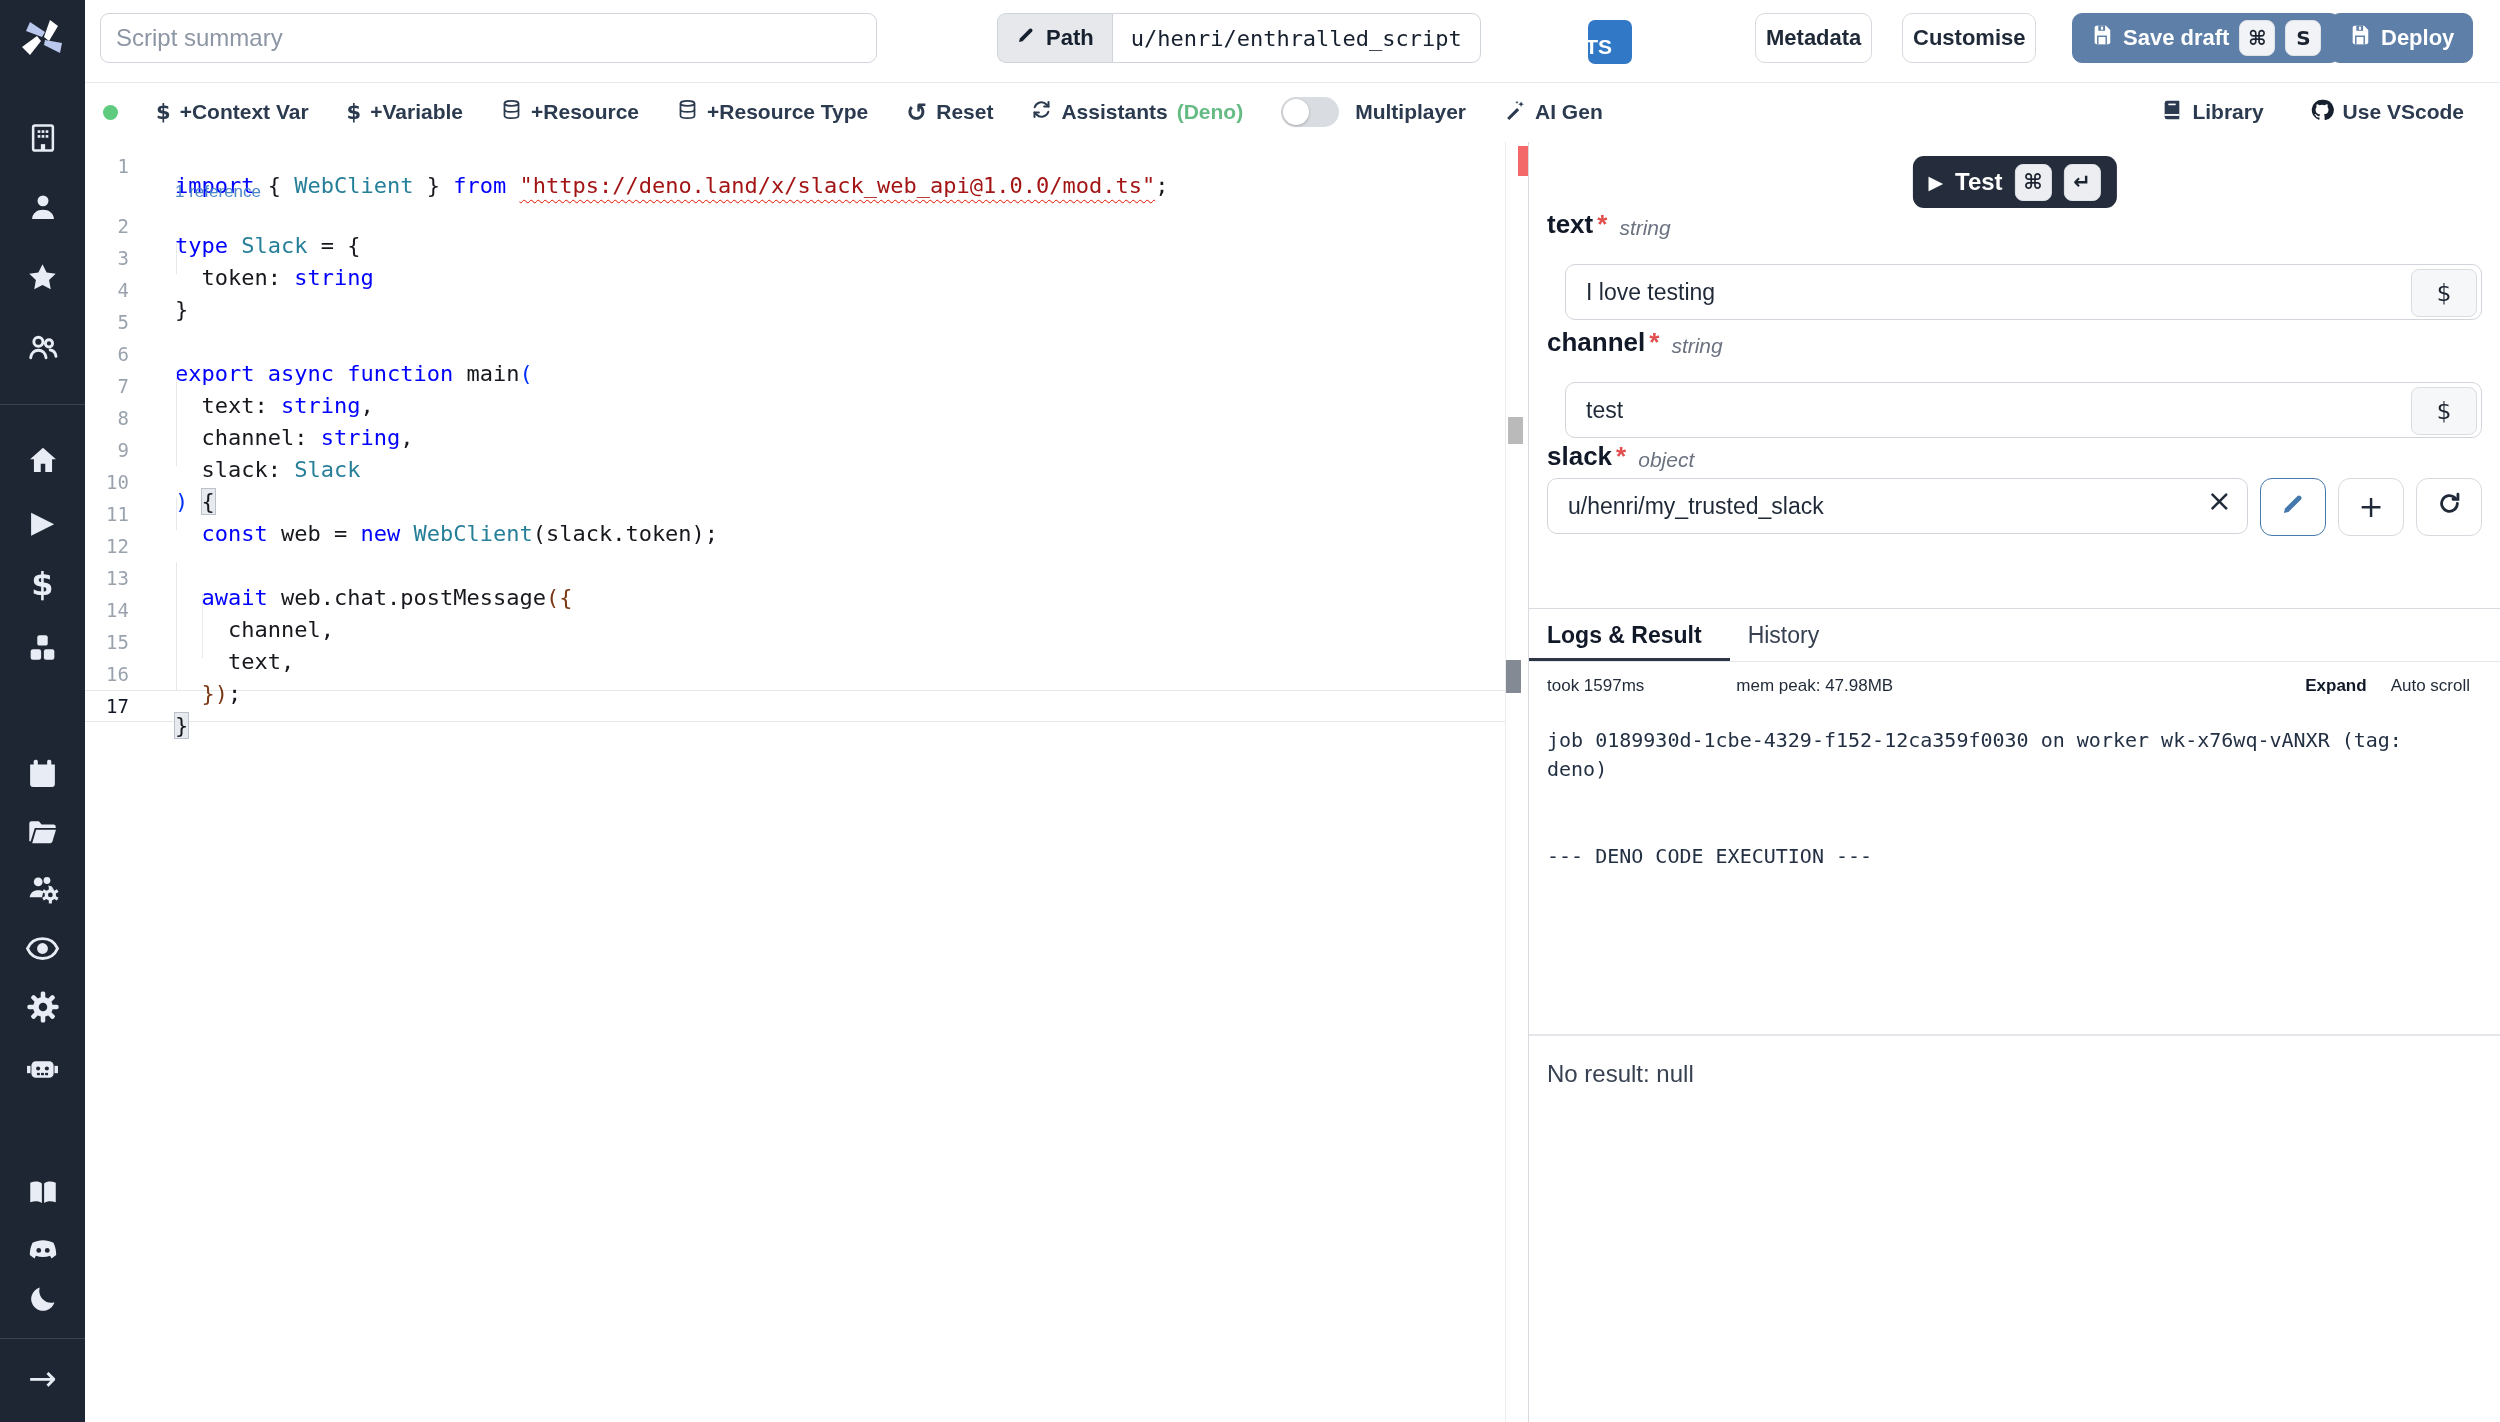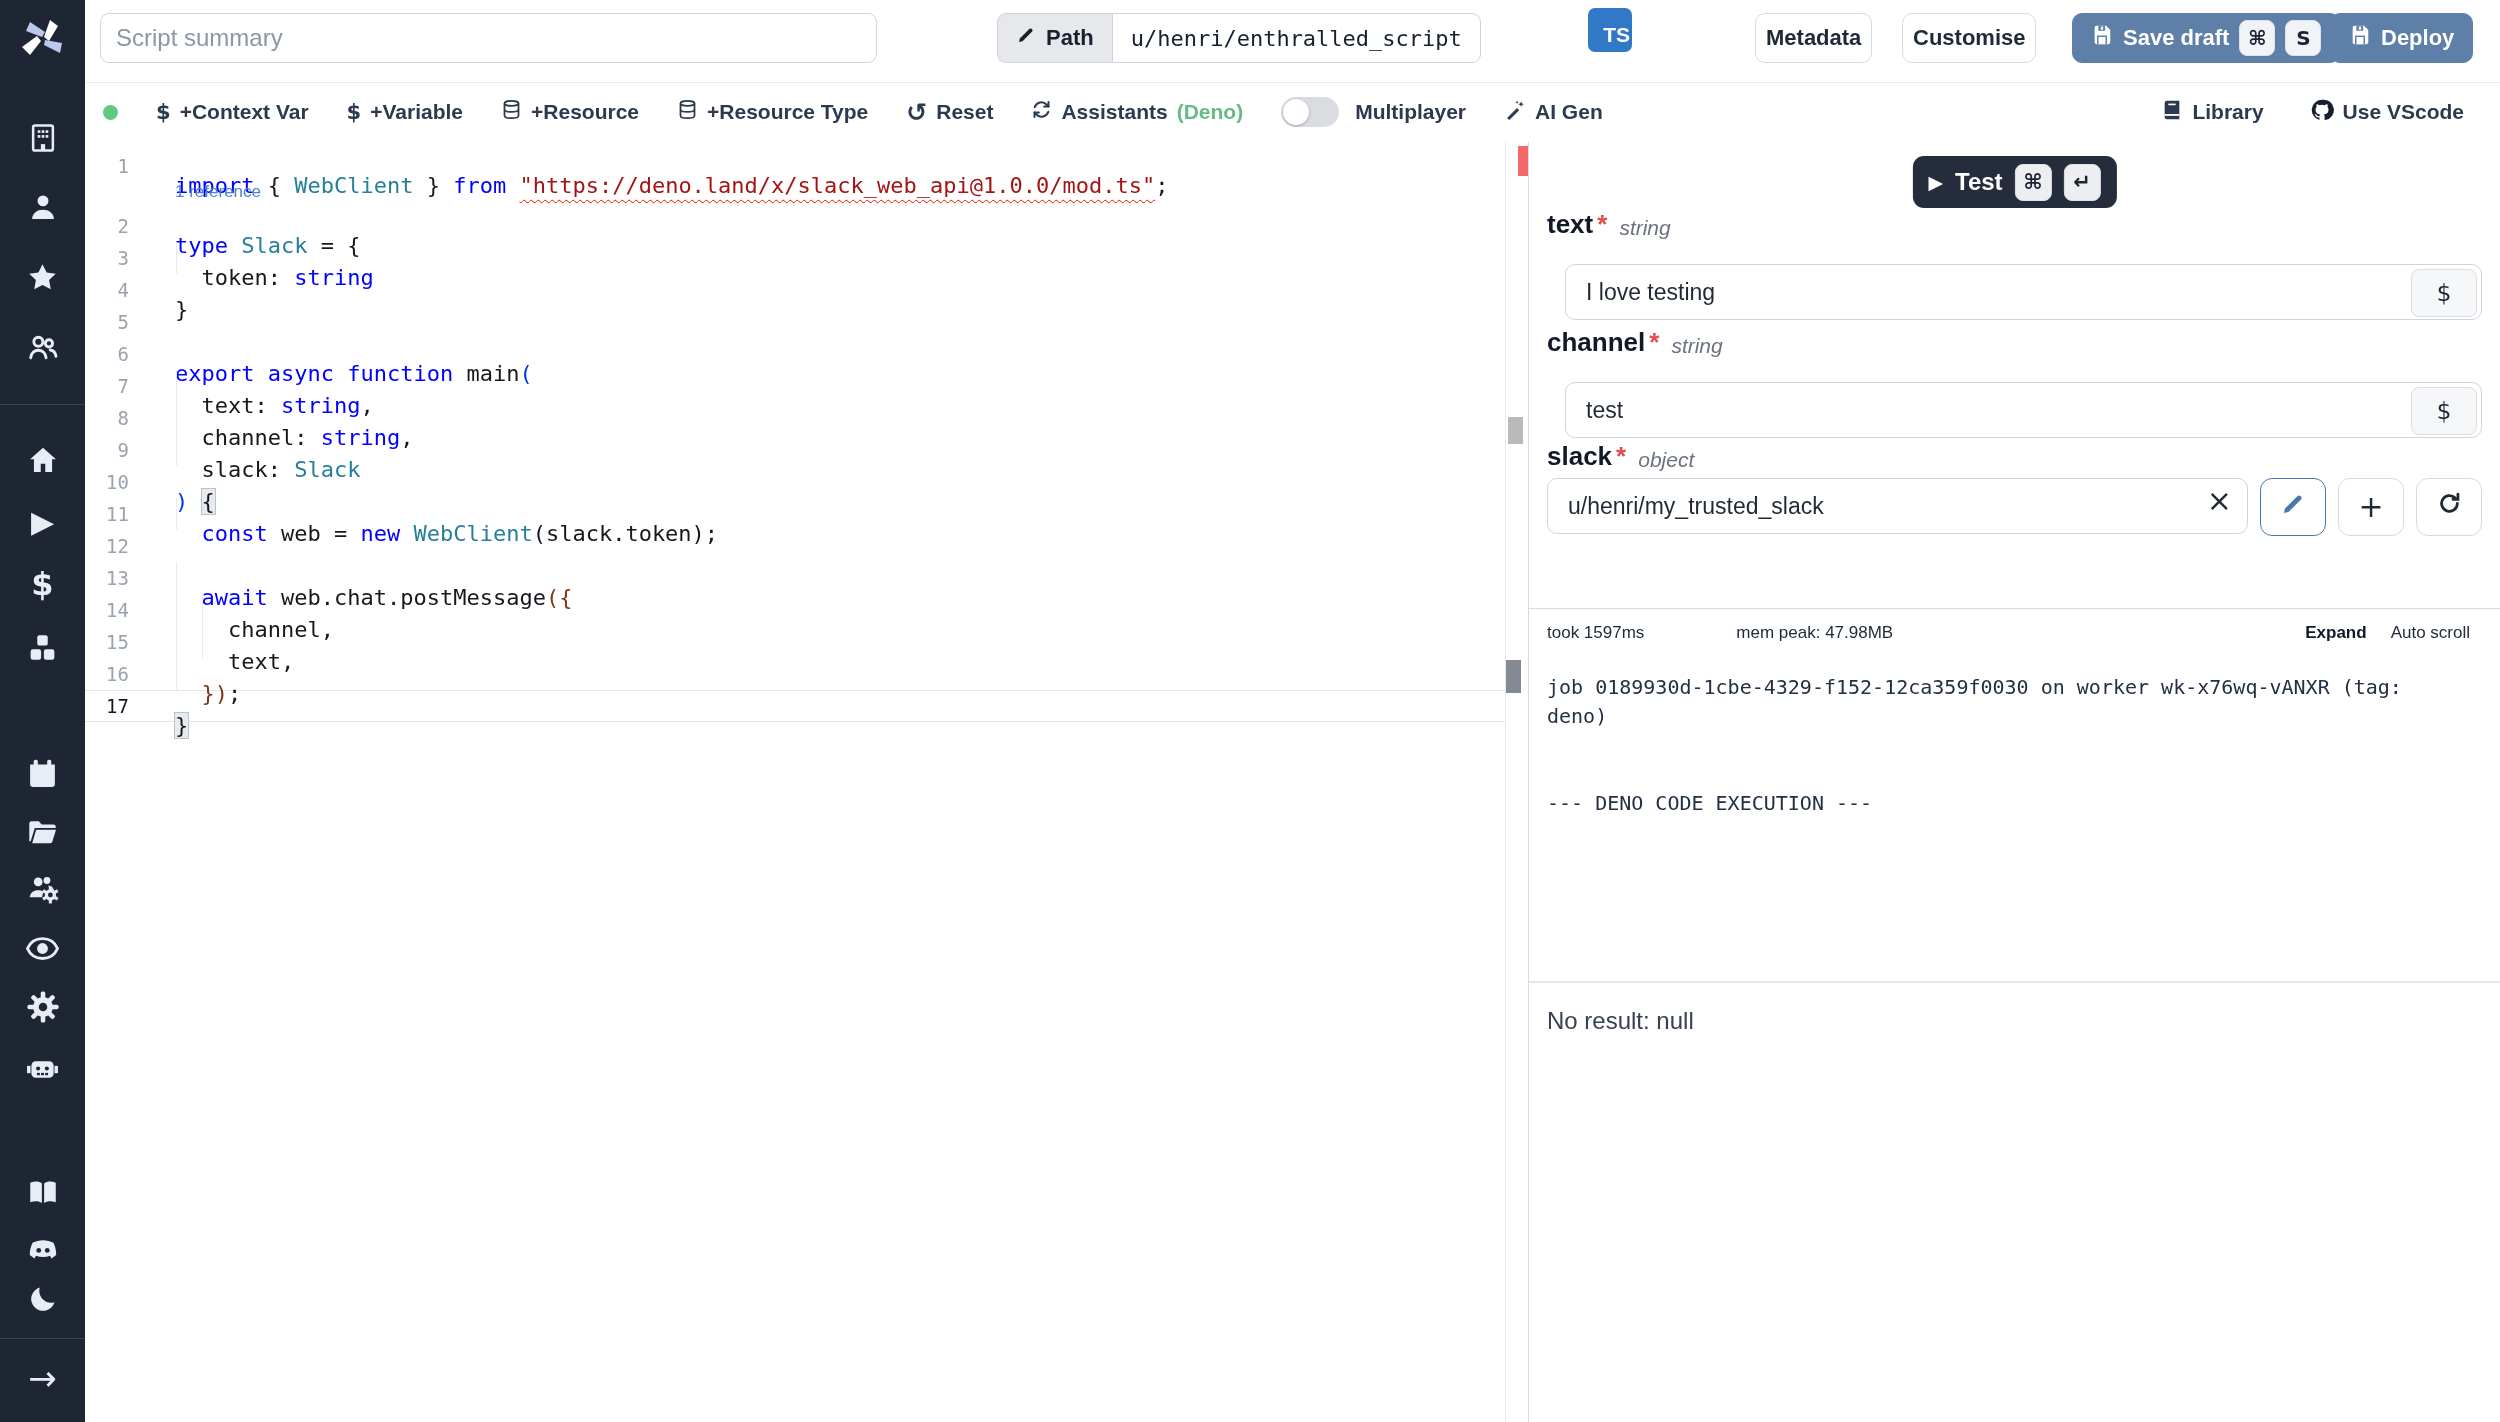--- a/index.html
+++ b/index.html
@@ -17,22 +17,22 @@
   
   .topbar{position:absolute;left:85px;top:0;width:2415px;height:82px;background:#fff;border-bottom:1px solid #e8eaec;}
   .summary{position:absolute;left:15px;top:13px;width:745px;height:48px;border:1px solid #d1d5db;border-radius:9px;
            font:24px "Liberation Sans",sans-serif;color:#1f2937;padding:0 15px;outline:none;}
   .summary::placeholder{color:#8d96a4;}
   .pathgrp{position:absolute;left:912px;top:13px;height:50px;display:flex;cursor:pointer;}
   .pathseg1{display:flex;align-items:center;gap:10px;background:#e6e8ec;border:1px solid #cfd4da;border-right:none;
             border-radius:9px 0 0 9px;padding:0 18px;font-size:22px;font-weight:700;color:#16202e;}
   .pathseg2{display:flex;align-items:center;background:#fff;border:1px solid #cfd4da;border-radius:0 9px 9px 0;
             padding:0 18px;font:22px "DejaVu Sans Mono",monospace;color:#16202e;}
-  .ts{position:absolute;left:1503px;top:8px;width:44px;height:44px;background:#3178c6;border-radius:7px;
-      display:flex;align-items:flex-end;justify-content:flex-end;padding:0 2px 5px 0;box-sizing:border-box;
+  .ts{position:absolute;left:1503px;top:20px;width:44px;height:44px;background:#3178c6;border-radius:7px;
+      display:flex;align-items:flex-end;justify-content:flex-end;padding:0 20px 5px 0;box-sizing:border-box;
       color:#fff;font-size:21px;font-weight:700;}
   .btn{position:absolute;top:13px;height:50px;display:flex;align-items:center;gap:10px;border-radius:10px;
        font-size:22px;font-weight:600;cursor:pointer;box-sizing:border-box;}
   .btn.light{background:#fff;border:1px solid #d6dae0;color:#1f2937;padding:0 10px;}
   .btn.slate{background:#5e7fa8;border:1px solid #5e7fa8;color:#fff;padding:0 18px;}
   .kbd{display:flex;align-items:center;justify-content:center;min-width:34px;height:34px;background:#f1f3f6;
        border:1px solid #dfe2e7;border-radius:8px;color:#1b2330;font-size:20px;font-family:"DejaVu Sans",sans-serif;}
 
   
   .toolbar{position:absolute;left:85px;top:82px;width:2415px;height:60px;display:flex;align-items:center;
@@ -519,20 +519,24 @@
           <svg width="27" height="27" viewBox="0 0 24 24" fill="none" stroke="#1f2937" stroke-width="2.5" stroke-linecap="round">
             <path d="M19 12a7 7 0 1 1-2.1-5"></path>
               <path d="M19.5 3.8v4.4h-4.4"></path>
           </svg>
         </span>
       </button>
     </div>
   </div>
 
   <div class="logs">
+    <div class="tabs">
+      <div class="tab active">Logs &amp; Result</div>
+      <div class="tab">History</div>
+    </div>
     <div class="inforow">
       <span>took 1597ms</span>
       <span class="mem">mem peak: 47.98MB</span>
       <span class="spacer"></span>
       <span class="expand">Expand</span>
       <span class="autoscroll">Auto scroll</span>
     </div>
     <pre class="logpre">job 0189930d-1cbe-4329-f152-12ca359f0030 on worker wk-x76wq-vANXR (tag:
 deno)
 

